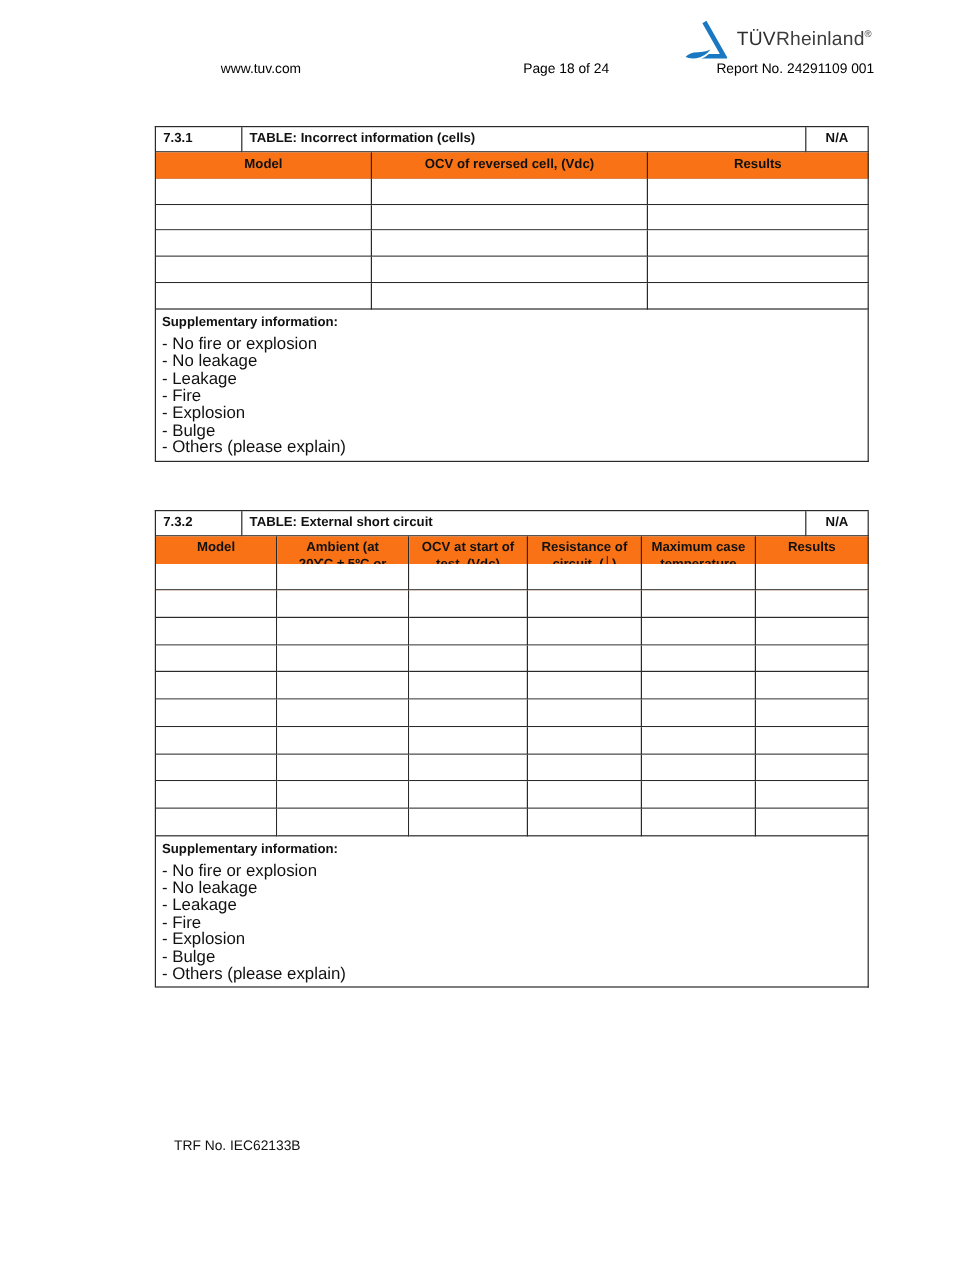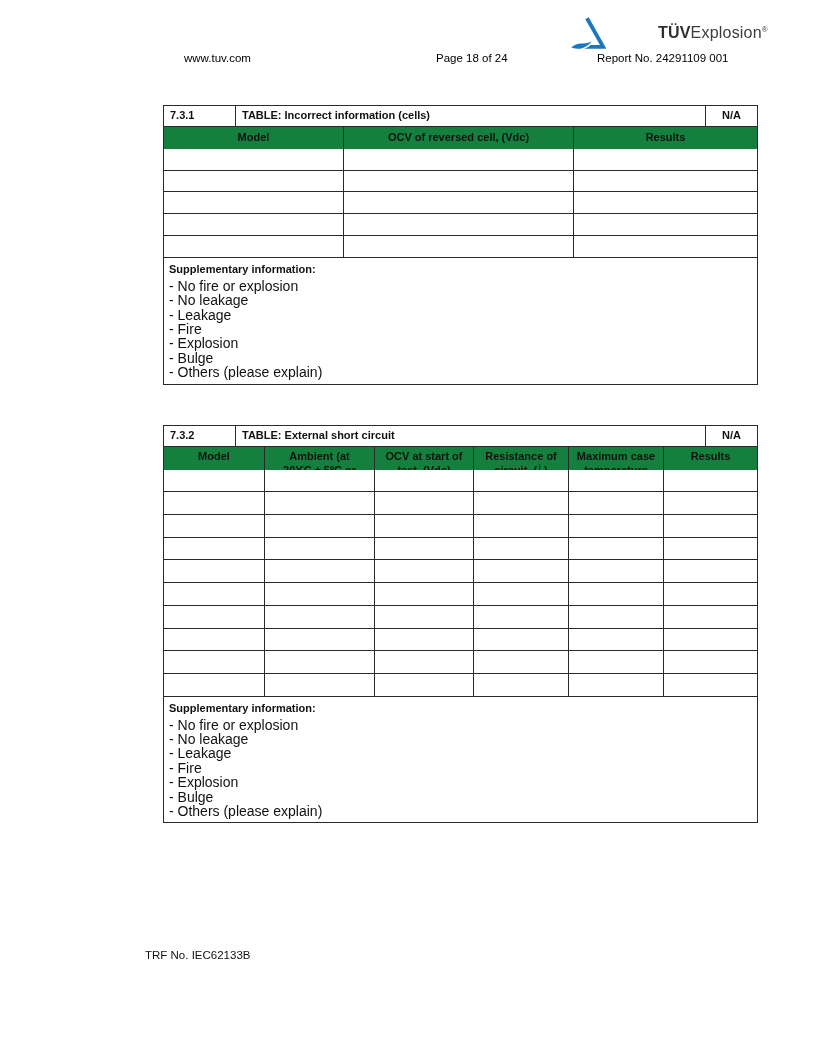--- a/index.html
+++ b/index.html
@@ -6,38 +6,38 @@
   html,body { background:#ffffff; }
   body {
     width:816px; height:1056px; position:relative;
     font-family:"Liberation Sans", sans-serif; color:#111;
     overflow:hidden;
   }
   
   .logo { position:absolute; top:16px; left:568px; display:flex; align-items:center; gap:8px; }
   .logo svg { display:block; }
   .logo-text { font-size:16px; letter-spacing:0.2px; white-space:nowrap; }
-  .logo-tuv { font-weight:bold; color:#2f2f2f;margin-left:44px; }
+  .logo-tuv { font-weight:normal; color:#2f2f2f; }
   .logo-rhein { font-weight:normal; color:#3d3d3d; }
   .logo-reg { font-size:8px; vertical-align:super; color:#3d3d3d; }
   .hdr-text { position:absolute; top:52px; font-size:11.5px; color:#000;margin-left:32px; }
   .hdr-web { left:152px; }
   .hdr-page { left:404px; }
   .hdr-report { left:565px; }
   
-  .rtable { position:absolute; left:163px; width:595px;
+  .rtable { position:absolute; left:129px; width:595px;
             border-top:1px solid #2a2a2a; border-left:1px solid #2a2a2a; }
   .cell { border-right:1px solid #2a2a2a; border-bottom:1px solid #2a2a2a; }
   .title-row { display:grid; grid-template-columns:72px 470px 1fr; }
   .title-cell { height:21px; font-weight:bold; font-size:11px; padding:3px 6px 0 6px; white-space:nowrap; overflow:hidden; }
   .title-na { text-align:center; padding-left:0; padding-right:0; }
   .tgrid { display:grid; }
   #t1-grid { grid-template-columns:180px 230px 1fr; grid-auto-rows:21.8px; }
   #t2-grid { grid-template-columns:101px 110px 99px 95px 95px 1fr; grid-auto-rows:22.7px; }
-  .head-cell { background:#15803d; font-weight:bold; font-size:11px; text-align:center;
+  .head-cell { background:#f97316; font-weight:bold; font-size:11px; text-align:center;
                white-space:pre-line; line-height:13.5px; padding-top:4px; }
   #t1-grid .head-cell { height:23px; }
   #t2-grid .head-cell { height:51px; padding-top:3px; }
   .body-cell { background:#fff; }
   .supp { padding:5px 20px 4px 5px; }
   .supp-head { font-weight:bold; font-size:11px; margin-bottom:4px; }
   .supp-item { font-size:14px; line-height:14.4px; }
   #table-731 { top:105px; }
   #table-732 { top:425px; }
   
@@ -46,21 +46,21 @@
 </head>
 <body>
 
 <div class="logo">
   <span>
     <svg width="38" height="34" viewBox="0 0 48 44">
       <path d="M24 3 L45 40 L8 40" fill="none" stroke="#1a78c2" stroke-width="5" stroke-linejoin="miter"></path>
       <path d="M2 41 C 11 30 21 39 33 30 C 28 41 13 47 2 41 Z" fill="#1a78c2" stroke="#ffffff" stroke-width="2"></path>
     </svg>
   </span>
-  <span class="logo-text"><span class="logo-tuv">TÜV</span><span class="logo-rhein">Explosion</span><span class="logo-reg">®</span></span>
+  <span class="logo-text"><span class="logo-tuv">TÜV</span><span class="logo-rhein">Rheinland</span><span class="logo-reg">®</span></span>
 </div>
 
 <div class="hdr-text hdr-web">www.tuv.com</div>
 <div class="hdr-text hdr-page">Page 18 of 24</div>
 <div class="hdr-text hdr-report">Report No. 24291109 001</div>
 
 <section class="rtable" id="table-731">
   <div class="title-row">
     <div class="cell title-cell">7.3.1</div>
     <div class="cell title-cell">TABLE: Incorrect information (cells)</div>

